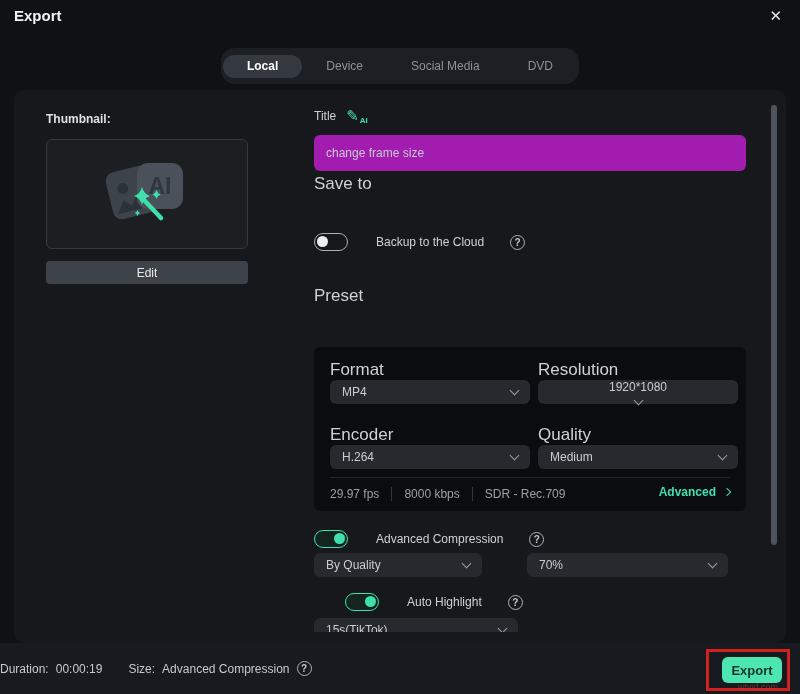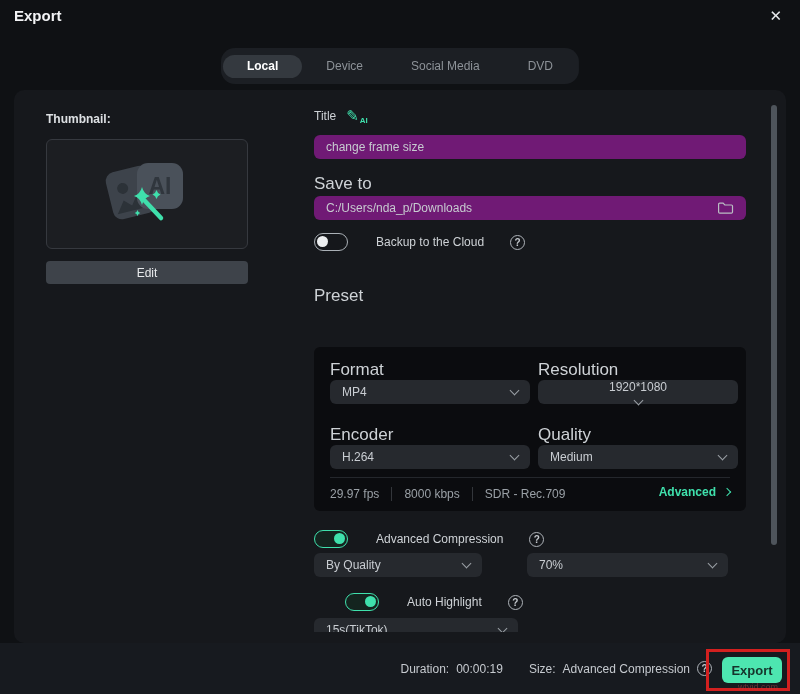--- a/index.html
+++ b/index.html
@@ -38,21 +38,21 @@
   }
   .edit-btn {
     position:absolute; left:32px; top:171px; width:202px; height:23px;
     background:#3e434a; border-radius:4px; color:#e8eaec;
     display:flex; align-items:center; justify-content:center; cursor:pointer;
   }
   
   .rcol { position:absolute; left:300px; top:0; width:432px; height:553px; }
   .row-label { position:absolute; font-size:17px; }
   .field {
-    position:absolute; height:24px; background:#701a75; border-radius:6px;
+    position:absolute; height:36px; background:#a21caf; border-radius:6px;
     display:flex; align-items:center; padding:0 12px; color:#c7cbd0; cursor:text;
   }
   .dropdown {
     position:absolute; height:24px; background:#26292e; border-radius:6px;
     display:flex; align-items:center; justify-content:space-between;
     padding:0 12px; color:#c9cdd2; cursor:pointer;
   }
   .chev {
     width:7px; height:7px; border-right:1.5px solid #9ba0a6; border-bottom:1.5px solid #9ba0a6;
     transform:rotate(45deg); margin-top:-4px; flex:0 0 auto;
@@ -85,21 +85,21 @@
   .vsep { width:1px; height:14px; background:#33363b; }
   .adv-link { position:absolute; right:16px; top:138px; display:flex; align-items:center; gap:8px; color:#3fe0ac; font-weight:bold; cursor:pointer; }
   .chev-right { width:6px; height:6px; border-top:1.5px solid #3fe0ac; border-right:1.5px solid #3fe0ac; transform:rotate(45deg); }
   .clip-wrap { position:absolute; left:0; top:528px; width:204px; height:14px; overflow:hidden; }
   .clip-wrap .dropdown { left:0; top:0; width:204px; }
   
   .scrollbar { position:absolute; right:9px; top:15px; width:6px; height:440px; border-radius:3px; background:#4e545b; cursor:pointer; }
   
   .footer {
     position:absolute; left:0; top:643px; width:800px; height:51px; background:#171a1f;
-    display:flex; align-items:center; justify-content:flex-end; gap:26px; padding-right:88px;
+    display:flex; align-items:center; gap:26px; padding-right:88px;
   }
   .foot-item { display:flex; align-items:center; gap:7px; color:#c6cacf; }
   .export-btn {
     position:absolute; left:722px; top:657px; width:60px; height:26px;
     background:#4de6b0; border-radius:6px; border:none;
     color:#15342b; font-weight:bold; font-size:13px; font-family:"Liberation Sans", sans-serif;
     display:flex; align-items:center; justify-content:center; cursor:pointer;
   }
   .annotation {
     position:absolute; left:706px; top:649px; width:84px; height:42px;
@@ -147,28 +147,20 @@
     <div class="title-row">
       <span class="label">Title</span>
       <span class="pencil-ai">
         <span class="glyph">✎</span>
           <span class="sub">AI</span>
       </span>
     </div>
     <div class="field" style="left:0; top:45px; width:432px;">change frame size</div>
 
     <div class="row-label" style="left:0; top:84px;">Save to</div>
-    <div class="field" style="left:0; top:106px; width:432px;">
-      <span>C:/Users/nda_p/Downloads</span>
-      <span class="folder-ico">
-        <svg width="17" height="14" viewBox="0 0 17 14">
-            <path d="M1.6 3.2 a1.1 1.1 0 0 1 1.1 -1.1 h3.4 l1.7 1.9 h6.6 a1.1 1.1 0 0 1 1.1 1.1 v6 a1.1 1.1 0 0 1 -1.1 1.1 h-11.7 a1.1 1.1 0 0 1 -1.1 -1.1 z" fill="none" stroke="#b9bdc3" stroke-width="1.2"></path>
-          </svg>
-      </span>
-    </div>
 
     <div class="toggle-row" style="left:0; top:143px;">
       <span class="toggle off">
           <span class="knob"></span>
         </span>
       <span class="label">Backup to the Cloud</span>
       <span class="help">?</span>
     </div>
 
     <div class="row-label" style="left:0; top:196px;">Preset</div>

